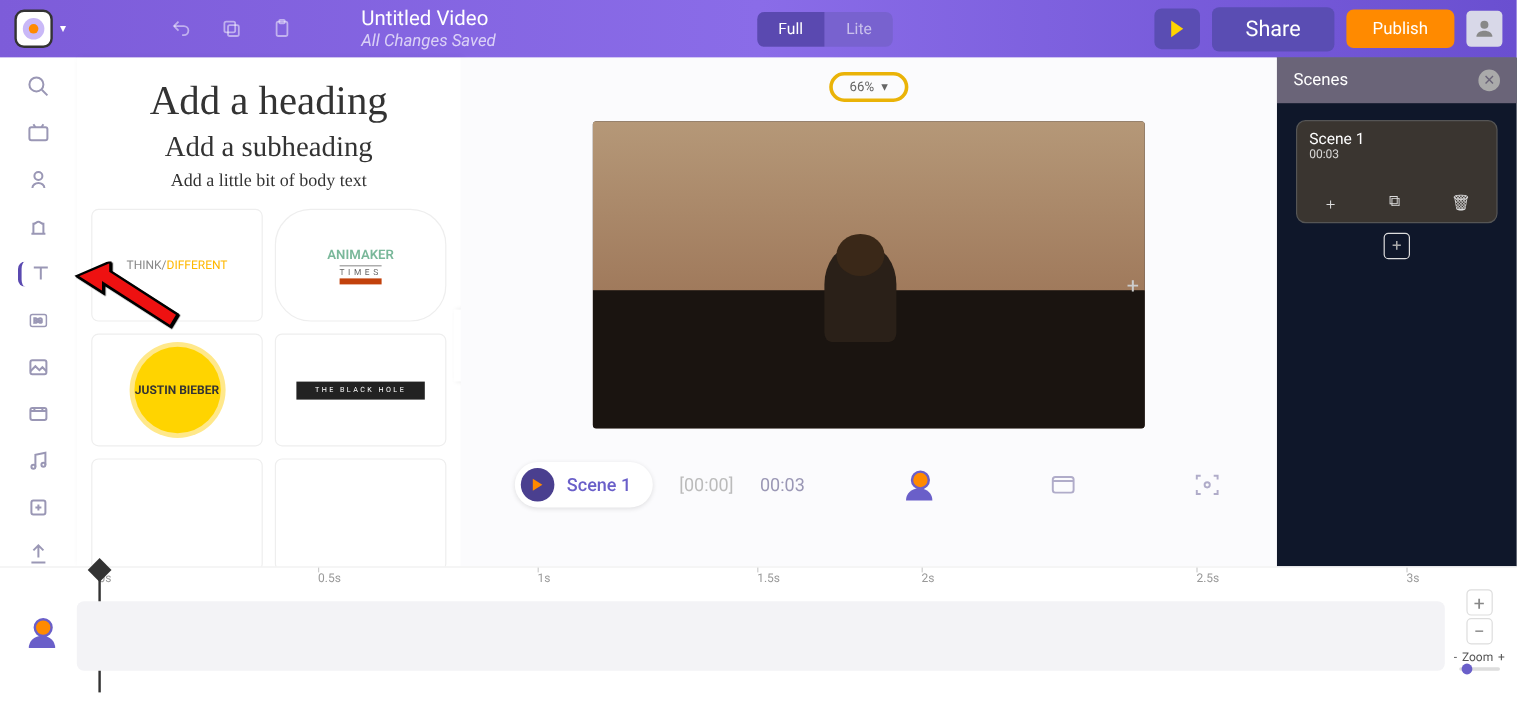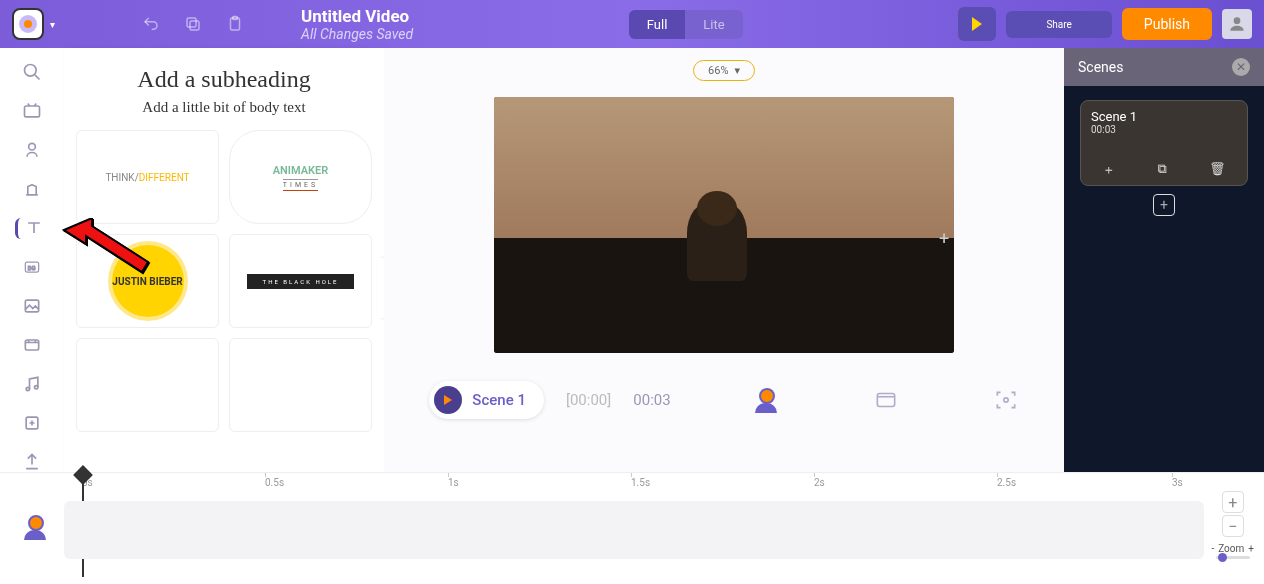--- a/index.html
+++ b/index.html
@@ -6,54 +6,54 @@
 body { width: 1264px; height: 584px; background: #fff; overflow: hidden; position: relative; }
 
 
 .topbar { height: 48px; background: linear-gradient(90deg, #7d5cd9 0%, #8a6ce8 50%, #6a4fd0 100%); display: flex; align-items: center; padding: 0 12px; gap: 10px; }
 .logo-box { width: 32px; height: 32px; background: #fff; border-radius: 8px; display: flex; align-items: center; justify-content: center; position: relative; border: 2px solid #333; }
 .logo-eye { width: 18px; height: 18px; background: #c9b8f7; border-radius: 50%; display: flex; align-items: center; justify-content: center; }
 .logo-pupil { width: 8px; height: 8px; background: #ff8a00; border-radius: 50%; }
 .logo-dd { color: #fff; font-size: 10px; margin-left: -4px; }
 .tb-icon { width: 32px; height: 32px; display: flex; align-items: center; justify-content: center; color: rgba(255,255,255,0.5); cursor: pointer; }
 .title-block { margin-left: 40px; }
-.title-block .t { color: #fff; font-weight: 700; font-size: 17px; }
+.title-block .t { color: #fff; font-weight: 400; font-size: 17px; }
 .title-block .s { color: rgba(255,255,255,0.7); font-size: 14px; font-style: italic; text-align: right; }
 .spacer { flex: 1; }
 .mode-toggle { display: flex; border-radius: 6px; overflow: hidden; background: #7862cf; }
 .mode-btn { padding: 7px 18px; font-size: 13px; color: rgba(255,255,255,0.6); cursor: pointer; }
 .mode-btn.active { background: #5a49b0; color: #fff; }
 .play-btn { width: 38px; height: 34px; background: #5a4db3; border-radius: 6px; display: flex; align-items: center; justify-content: center; cursor: pointer; }
 .play-tri { width: 0; height: 0; border-left: 10px solid #ffd400; border-top: 7px solid transparent; border-bottom: 7px solid transparent; }
-.share-btn { padding: 8px 40px; background: #5a4db3; color: #fff; border-radius: 6px; font-size: 10px; cursor: pointer; }
+.share-btn { padding: 8px 28px; background: #5a4db3; color: #fff; border-radius: 6px; font-size: 18px; cursor: pointer; }
 .publish-btn { padding: 8px 22px; background: #ff8a00; color: #fff; border-radius: 6px; font-size: 14px; cursor: pointer; }
 .avatar-top { width: 30px; height: 30px; border-radius: 4px; background: #d8d8e8; display: flex; align-items: center; justify-content: center; }
 
 
 .main { display: flex; height: 424px; }
 .left-rail { width: 64px; background: #fff; display: flex; flex-direction: column; align-items: center; gap: 18px; padding-top: 14px; }
 .rail-icon { width: 34px; height: 34px; display: flex; align-items: center; justify-content: center; color: #9a97b5; cursor: pointer; border-radius: 6px; }
 .rail-icon.active { border-left: 3px solid #5a49b0; }
 .rail-icon svg { width: 20px; height: 20px; }
 
 .side-panel { width: 320px; background: #fff; padding: 18px 12px; position: relative; box-shadow: 2px 0 6px rgba(0,0,0,0.05); }
 .heading-opt { font-family: Georgia, serif; color: #333; cursor: pointer; text-align: center; margin-bottom: 6px; }
 .heading-opt.h1 { font-size: 34px; font-weight: 500; }
 .heading-opt.h2 { font-size: 24px; }
 .heading-opt.h3 { font-size: 15px; }
 .template-grid { display: grid; grid-template-columns: 1fr 1fr; gap: 10px; margin-top: 14px; }
 .tpl-card { height: 94px; border: 1px solid #eee; border-radius: 6px; display: flex; align-items: center; justify-content: center; font-size: 10px; cursor: pointer; overflow: hidden; position: relative; }
 .tpl1 span:first-child { color: #888; } .tpl1 span:last-child { color: #ffb800; }
-.tpl2 { flex-direction: column; gap: 2px; border-radius: 30px; } .tpl2 .l1 { color: #7ab89a; font-weight: 600; font-size:11px; } .tpl2 .l2 { font-size: 7px; letter-spacing: 3px; color: #666; border-top:1px solid #999; border-bottom:1px solid #c2410c; padding:1px 0;}
+.tpl2 { flex-direction: column; gap: 2px; border-radius: 30px; } .tpl2 .l1 { color: #7ab89a; font-weight: 600; font-size:11px; } .tpl2 .l2 { font-size: 7px; letter-spacing: 3px; color: #666; border-top:1px solid #999; border-bottom:5px solid #c2410c; padding:1px 0;}
 .tpl3 .circle { width: 72px; height: 72px; background: #ffd400; border-radius: 50%; display: flex; align-items: center; justify-content: center; font-size: 10px; font-weight: 700; color: #333; text-align: center; box-shadow: 0 0 0 4px #ffe88a;}
 .tpl4 .bar { background: #222; color: #fff; font-size: 6px; letter-spacing: 2px; padding: 4px 16px; }
 .collapse-handle { position: absolute; right: -12px; top: 210px; width: 18px; height: 60px; background: #fff; border-radius: 0 8px 8px 0; box-shadow: 2px 0 4px rgba(0,0,0,0.1); display: flex; align-items: center; justify-content: center; color: #7a6cd9; cursor: pointer; font-size: 12px; }
 
 .canvas-area { flex: 1; background: #fbfbfd; position: relative; display: flex; flex-direction: column; align-items: center; }
-.zoom-pill { margin-top: 12px; padding: 3px 14px; border: 1px solid #eab308; border-radius: 14px; font-size: 11px; color: #666; display: flex; align-items: flex-start; gap: 6px; cursor: pointer; }
+.zoom-pill { margin-top: 12px; padding: 3px 14px; border: 3px solid #eab308; border-radius: 14px; font-size: 11px; color: #666; display: flex; align-items: flex-start; gap: 6px; cursor: pointer; }
 .preview { margin-top: 16px; width: 460px; height: 256px; background: #3a2e28; border-radius: 3px; position: relative; overflow: hidden; }
 .preview-sky { position:absolute; top:0; left:0; right:0; height:55%; background: linear-gradient(#b59878, #a07a5c); }
 .preview-ground { position:absolute; bottom:0; left:0; right:0; height:45%; background:#1a1410; }
 .preview-figure { position:absolute; bottom:28%; left:42%; width:60px; height:80px; background:#2a2018; border-radius:40% 40% 10% 10%; }
 .preview-hair { position:absolute; top:-10px; left:10px; width:40px; height:35px; background:#3a2818; border-radius:50%; }
 .add-scene-plus { position: absolute; right: 110px; top: 180px; width: 20px; height: 20px; color: #ccc; font-size: 18px; cursor: pointer; text-align:center; }
 .scene-controls { display: flex; align-items: center; gap: 22px; margin-top: 28px; }
 .scene-pill { display: flex; align-items: center; gap: 10px; background: #fff; border-radius: 22px; padding: 5px 18px 5px 5px; box-shadow: 0 1px 4px rgba(0,0,0,0.12); }
 .mini-play { width: 28px; height: 28px; background: #4a3f8f; border-radius: 50%; display: flex; align-items: center; justify-content: center; }
 .mini-play-tri { width:0; height:0; border-left:8px solid #ff8a00; border-top:5px solid transparent; border-bottom:5px solid transparent; }
@@ -210,20 +210,21 @@
         </svg>
       </div>
     <div class="rail-icon">
         <svg viewBox="0 0 24 24" fill="none" stroke="currentColor" stroke-width="2">
           <path d="M12 3v12M7 8l5-5 5 5M5 20h14"></path>
         </svg>
       </div>
   </div>
 
   <div class="side-panel">
+    <div class="heading-opt h1">Add a heading</div>
     <div class="heading-opt h2">Add a subheading</div>
     <div class="heading-opt h3">Add a little bit of body text</div>
     <div class="template-grid">
       <div class="tpl-card tpl1">
           <span>THINK/</span>
           <span>DIFFERENT</span>
         </div>
       <div class="tpl-card tpl2">
           <div class="l1">ANIMAKER</div>
           <div class="l2">TIMES</div>
@@ -297,21 +298,21 @@
     <div class="add-scene-box">+</div>
   </div>
 </div>
 
 <div class="timeline">
   <div class="ruler">
     <span class="tick" style="left:82px">0s</span>
     <span class="tick" style="left:265px">0.5s</span>
     <span class="tick" style="left:448px">1s</span>
     <span class="tick" style="left:631px">1.5s</span>
-    <span class="tick" style="left:814px">2s</span>
+    <span class="tick" style="left:768px">2s</span>
     <span class="tick" style="left:997px">2.5s</span>
     <span class="tick" style="left:1172px">3s</span>
   </div>
   <div class="playhead-marker"></div>
   <div class="playhead-line"></div>
   <div class="track"></div>
   <div class="track-avatar avatar-head">
       <div class="h"></div>
       <div class="b"></div>
     </div>

